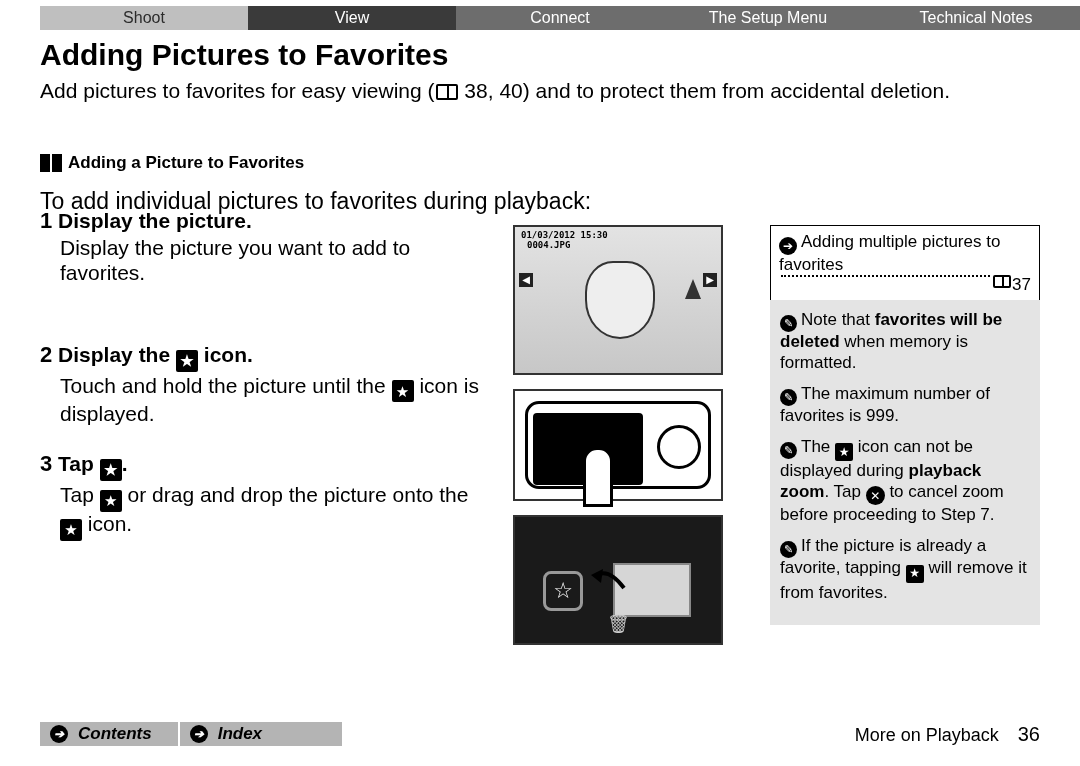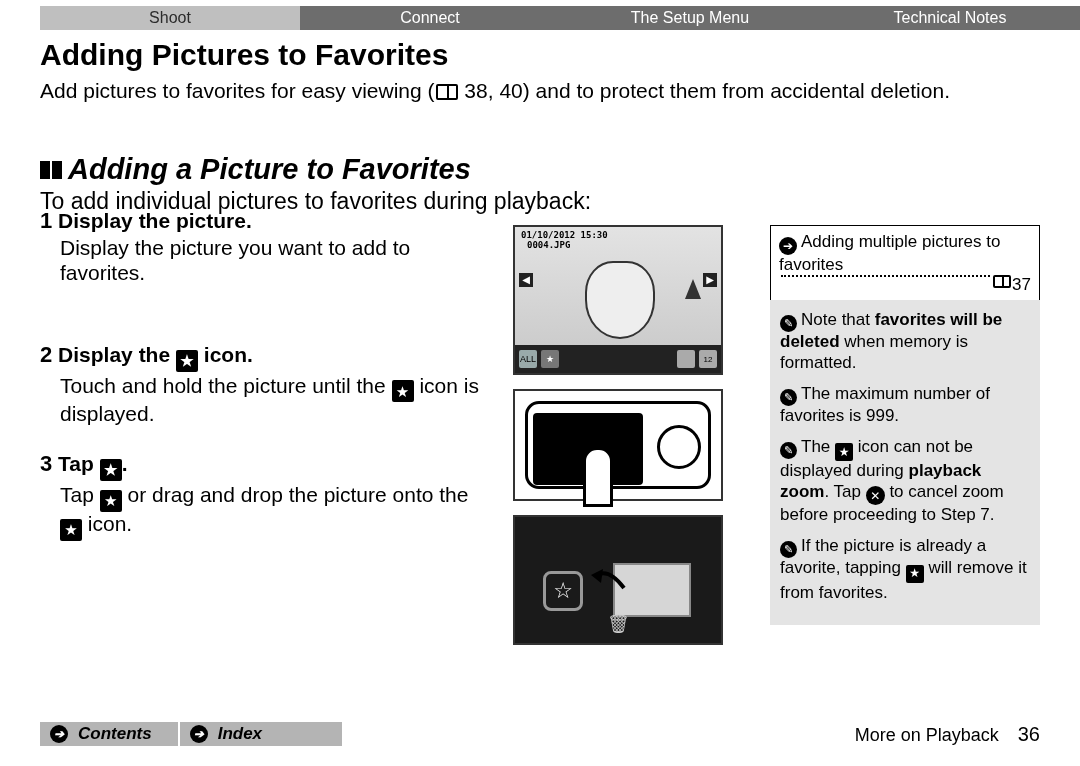--- a/index.html
+++ b/index.html
@@ -12,21 +12,21 @@
   .tab.med    { background:#6d6d6d; }
   .tab.light  { background:#bfbfbf; color:#2b2b2b; }
   .tab:first-child { margin-left:0; }
 
   
   h1 { position:absolute; top:38px; left:40px; font-family:"Myriad Pro","Segoe UI",Arial,sans-serif; font-weight:900; font-size:30px; letter-spacing:0; }
   .intro { position:absolute; top:78px; left:40px; right:40px; font-size:21px; line-height:1.2; }
   .book-glyph { display:inline-block; width:22px; height:16px; border:2px solid #000; border-radius:2px; position:relative; vertical-align:-2px; margin:0 1px; }
   .book-glyph::after { content:""; position:absolute; left:50%; top:0; bottom:0; width:2px; background:#000; }
 
-  .subhead { position:absolute; top:153px; left:40px; font-style:italic; font-weight:700; font-size:29px; display:flex; align-items:center; gap:6px; }
+  .subhead { position:absolute; top:153px; left:40px; font-weight:700; font-size:17px; display:flex; align-items:center; gap:6px; }
   .blocks2 { display:inline-flex; gap:2px; }
   .blocks2 span { width:10px; height:18px; background:#000; display:inline-block; }
 
   .lead { position:absolute; top:188px; left:40px; font-size:23px; }
 
   .steps { position:absolute; top:208px; left:40px; width:450px; font-size:21px; }
   .step { margin-bottom:24px; }
   .stnum { font-weight:700; font-size:22px; display:inline; }
   .sttitle { font-weight:700; display:inline; }
   .stbody { display:block; margin-left:20px; margin-top:2px; line-height:1.18; }
@@ -79,20 +79,21 @@
   .flink { background:#b4b4b4; color:#000; font-weight:700; font-style:italic; font-size:17px; line-height:24px; padding:0 26px 0 10px; display:flex; align-items:center; gap:6px; margin-right:2px; }
   .flink:last-child { padding-right:80px; }
   .foot-right { position:absolute; right:40px; bottom:0; font-size:18px; }
   .foot-right .pn { margin-left:14px; font-size:20px; }
 </style>
 </head>
 <body>
 
 <div class="tabbar">
   <div class="tab light">Shoot</div>
+  <div class="tab dark">View</div>
   <div class="tab med">Connect</div>
   <div class="tab med">The Setup Menu</div>
   <div class="tab med">Technical Notes</div>
 </div>
 
 <h1>Adding Pictures to Favorites</h1>
 
 <div class="intro">
   <span>Add pictures to favorites for easy viewing (</span><span class="book-glyph"></span><span> 38, 40) and to protect them from accidental deletion.</span>
 </div>
@@ -129,33 +130,26 @@
     </span>
     <span class="stbody">
       <span>Tap </span><span class="star-box">★</span><span> or drag and drop the picture onto the </span><span class="star-box">★</span><span> icon.</span>
     </span>
   </div>
 </div>
 
 <div class="illus">
   <div class="ill ill1">
     <div class="sky"></div>
-    <div class="stamp">01/10/2012 15:30</div>
+    <div class="stamp">01/03/2012 15:30</div>
     <div class="stamp2">0004.JPG</div>
     <div class="arrowL">◀</div>
     <div class="arrowR">▶</div>
     <div class="face"></div>
     <div class="boat"></div>
-    <div class="thumbbar">
-      <div class="pip all">ALL</div>
-      <div class="pip star">★</div>
-      <div style="flex:1"></div>
-      <div class="pip"></div>
-      <div class="pip" style="font-size:8px;">12</div>
-    </div>
   </div>
   <div class="ill ill2">
     <div class="cam"></div>
       <div class="screen"></div>
       <div class="lens"></div>
       <div class="finger"></div>
   </div>
   <div class="ill ill3">
     <div class="fav">☆</div>
     <div class="pic"></div>

